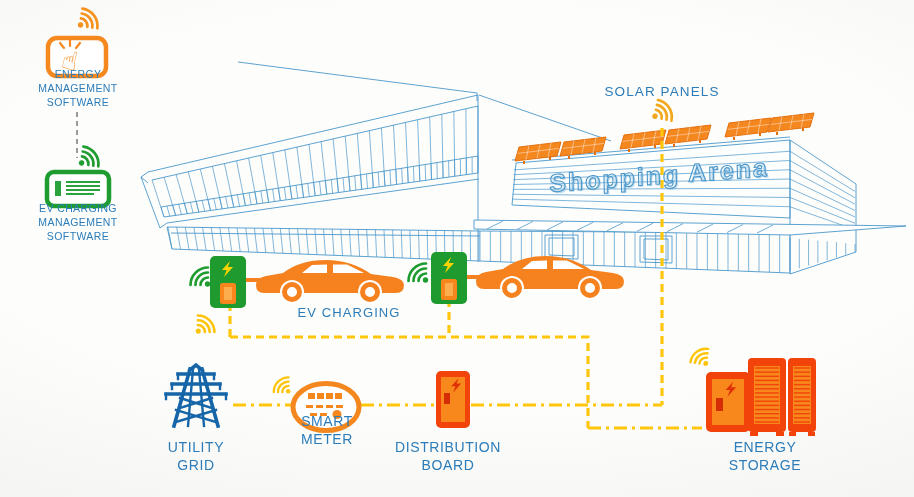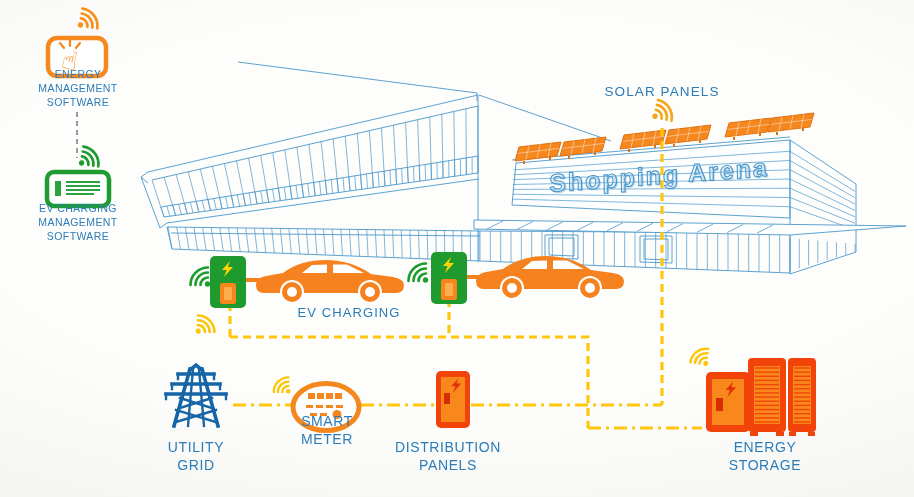--- a/index.html
+++ b/index.html
@@ -435,17 +435,17 @@
 
   <div class="lbl lbl-mid" style="left:279px;top:305px;width:140px;">EV CHARGING</div>
 
   <div class="lbl lbl-bottom" style="left:146px;top:438px;width:100px;">UTILITY
 GRID</div>
 
   <div class="lbl lbl-bottom" style="left:277px;top:412px;width:100px;">SMART
 METER</div>
 
   <div class="lbl lbl-bottom" style="left:390px;top:438px;width:116px;">DISTRIBUTION
-PANELS</div>
+BOARD</div>
 
   <div class="lbl lbl-bottom" style="left:707px;top:438px;width:116px;">ENERGY
 STORAGE</div>
 </div>
 
 </body></html>

